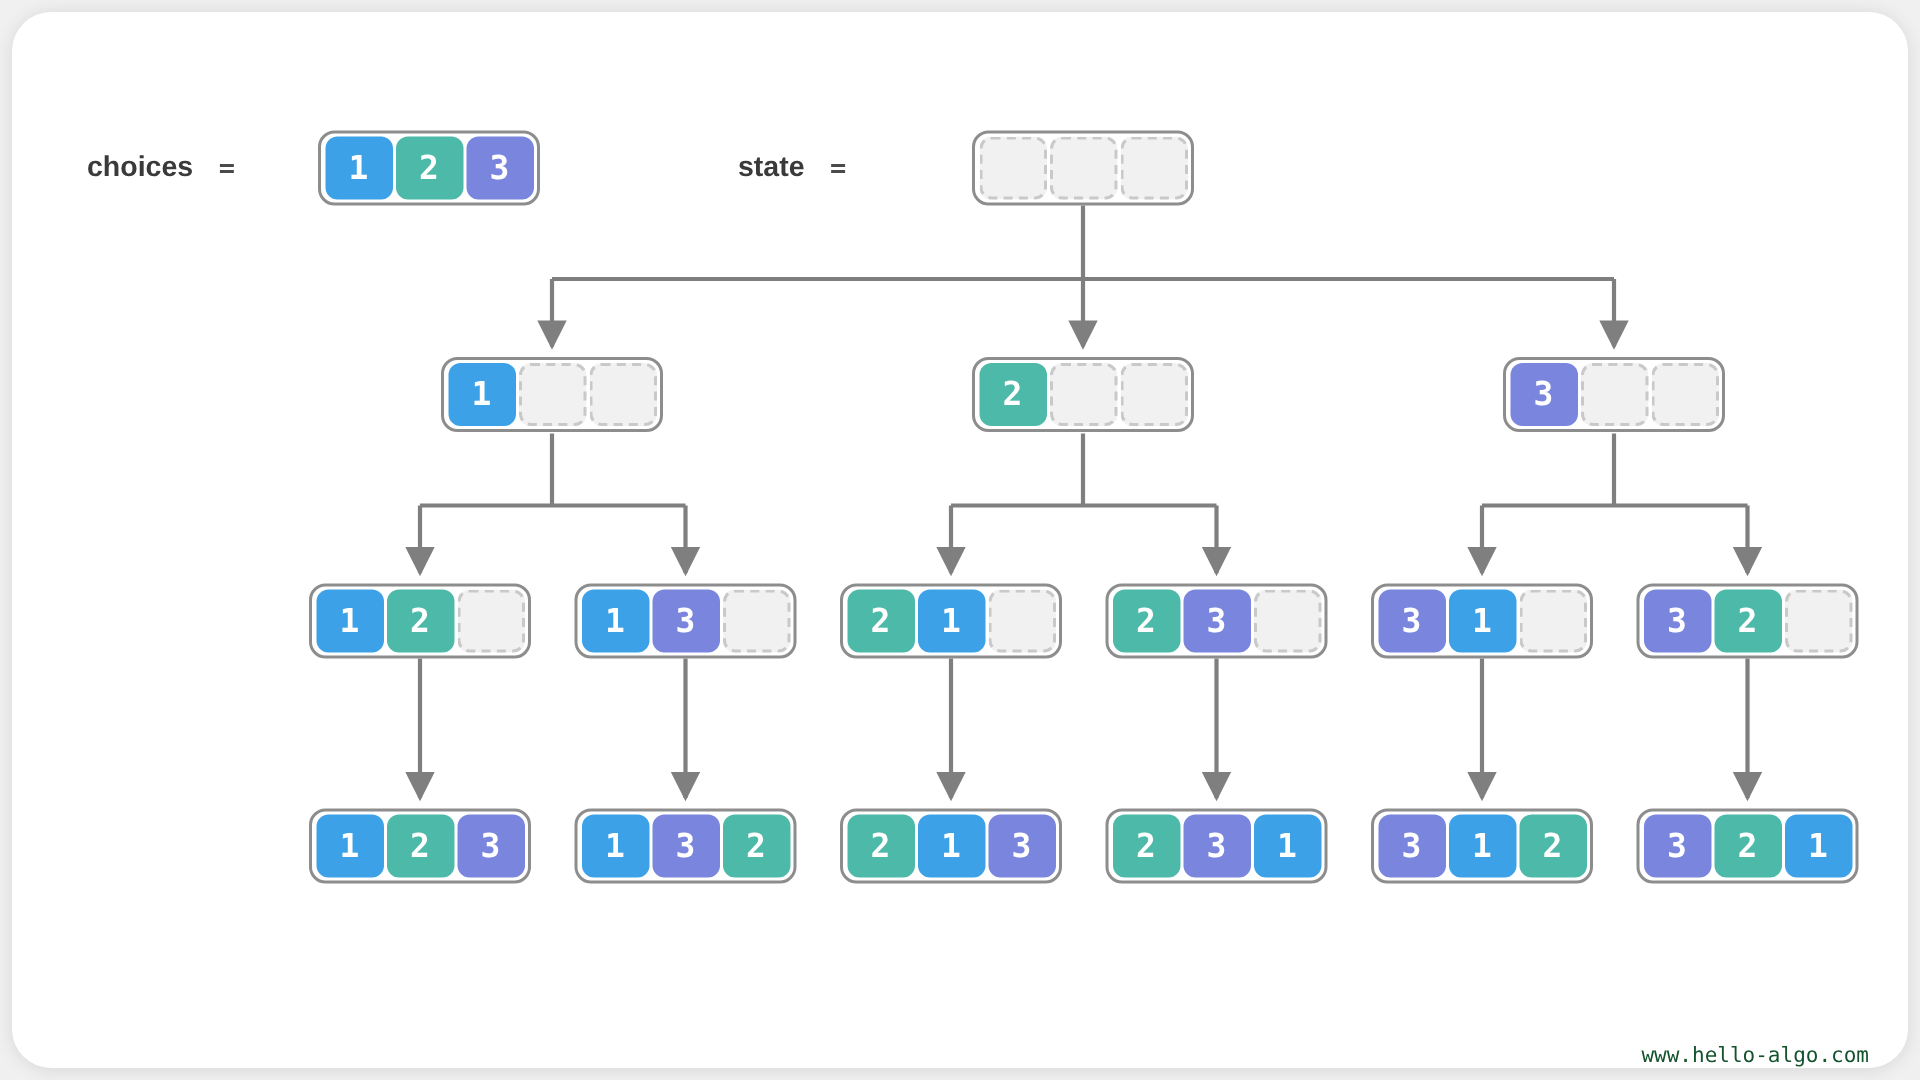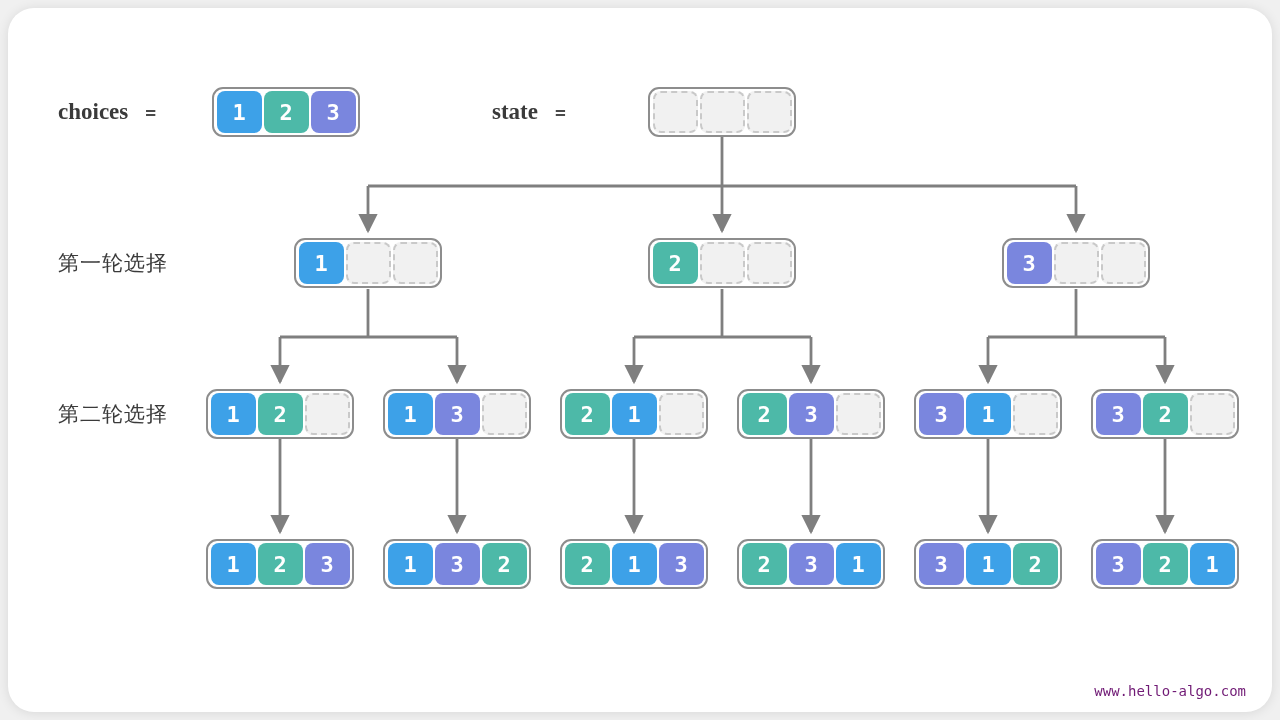--- a/index.html
+++ b/index.html
@@ -14,21 +14,21 @@
     background:#ffffff;border-radius:26px;
     box-shadow:0 1px 12px rgba(0,0,0,.10);
   }
   .stage{position:absolute;left:0;top:0;width:1280px;height:720px;}
   svg.connectors{position:absolute;left:0;top:0;width:1280px;height:720px;pointer-events:none;}
 
   .hdr{
     position:absolute;height:50px;display:flex;align-items:center;gap:17px;
     color:#3a3a3a;
   }
-  .kw{font-family:Liberation Serif, serif;font-weight:bold;font-size:23px;}
+  .kw{font-family:Liberation Sans, sans-serif;font-weight:bold;font-size:19px;}
   .eq{font-family:"DejaVu Sans Mono",monospace;font-weight:600;font-size:18px;color:#4a4a4a;}
 
   .rowlabel{
     position:absolute;height:50px;display:flex;align-items:center;
     font-size:21px;color:#3a3a3a;letter-spacing:1px;
   }
 
   .vbox{
     position:absolute;width:148px;height:50px;box-sizing:border-box;
     background:#ffffff;border:2px solid #8d8d8d;border-radius:11px;
@@ -38,22 +38,22 @@
     width:45px;height:42px;box-sizing:border-box;border-radius:8px;
     display:flex;align-items:center;justify-content:center;
     font-family:"DejaVu Sans Mono",monospace;font-weight:bold;font-size:22px;color:#ffffff;
   }
   .cell.v1{background:#3da1e8;}
   .cell.v2{background:#4db9a8;}
   .cell.v3{background:#7a86de;}
   .cell.empty{background:#f1f1f1;border:2px dashed #c9c9c9;}
 
   .watermark{
-    position:absolute;right:34px;bottom:21px;
-    font-family:"DejaVu Sans Mono",monospace;font-size:14px;color:#701a75;
+    position:absolute;right:34px;bottom:8px;
+    font-family:"DejaVu Sans Mono",monospace;font-size:14px;color:#14532d;
   }
 </style>
 </head>
 <body>
 
 <div class="card"></div>
 <div class="stage">
 
   <svg class="connectors" viewBox="0 0 1280 720">
     <defs>
@@ -104,22 +104,20 @@
   <div class="hdr" style="left:492px;top:87px">
     <span class="kw">state</span>
     <span class="eq">=</span>
   </div>
   <div class="vbox" style="left:648px;top:87px">
     <span class="cell empty"></span>
     <span class="cell empty"></span>
     <span class="cell empty"></span>
   </div>
 
-  <div class="rowlabel" style="left:58px;top:238px">第一轮选择</div>
-  <div class="rowlabel" style="left:58px;top:389px">第二轮选择</div>
 
   <div class="vbox" style="left:294px;top:238px">
     <span class="cell v1">1</span>
     <span class="cell empty"></span>
     <span class="cell empty"></span>
   </div>
   <div class="vbox" style="left:648px;top:238px">
     <span class="cell v2">2</span>
     <span class="cell empty"></span>
     <span class="cell empty"></span>

